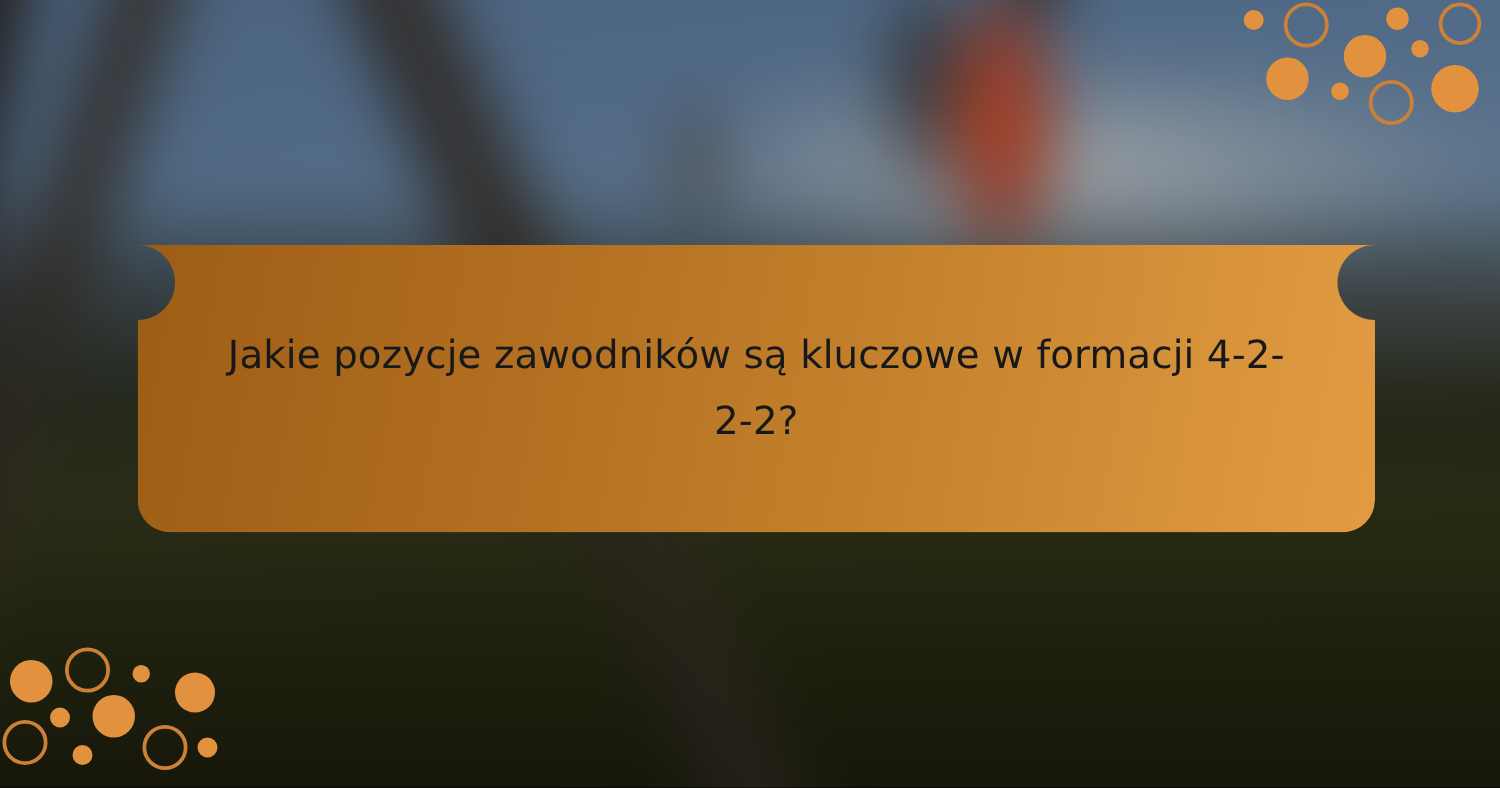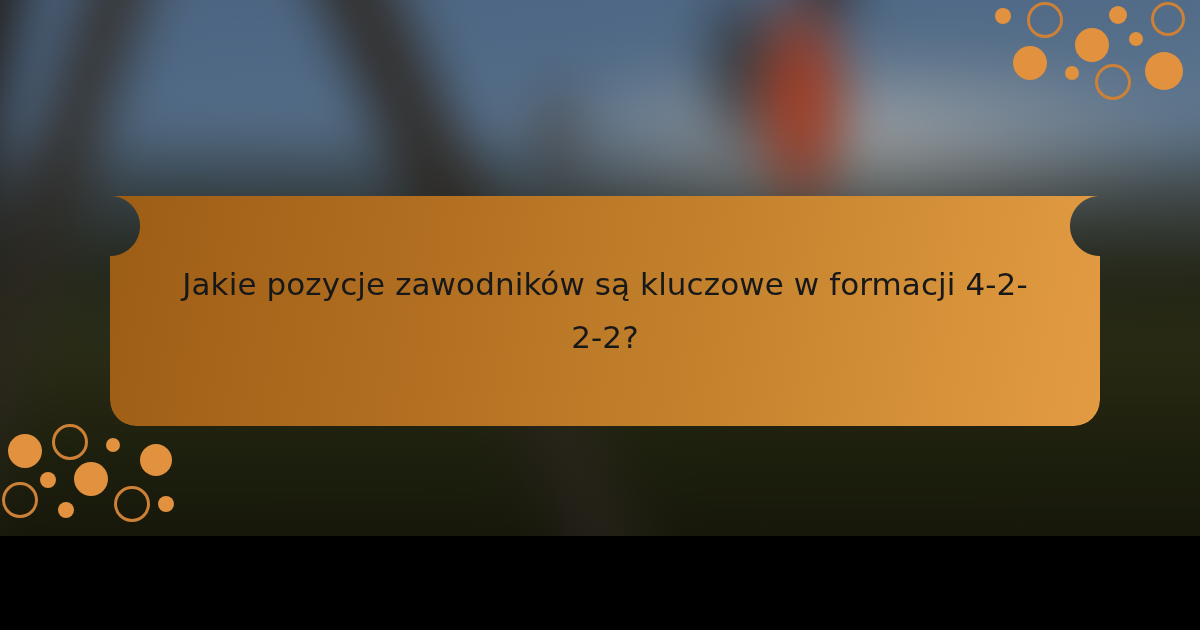--- a/index.html
+++ b/index.html
@@ -4,21 +4,21 @@
 <style>
   html, body {
     margin: 0;
     padding: 0;
     background: #000;
   }
 
   #stage {
     position: relative;
     width: 1200px;
-    height: 536px;
+    height: 630px;
     overflow: hidden;
     font-family: "DejaVu Sans", "Liberation Sans", sans-serif;
   }
 
   
   .bg-photo {
     position: absolute;
     inset: -40px;
     
     background:

